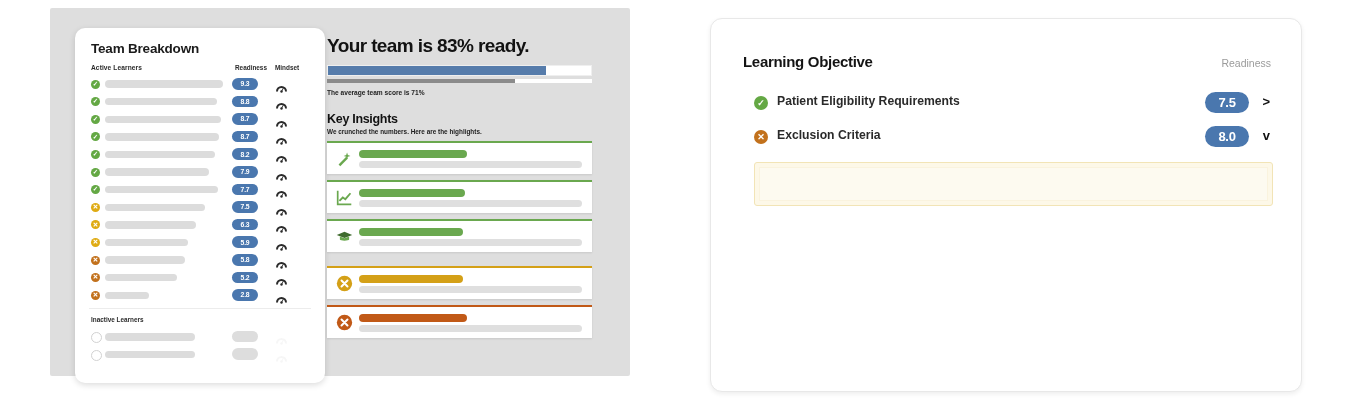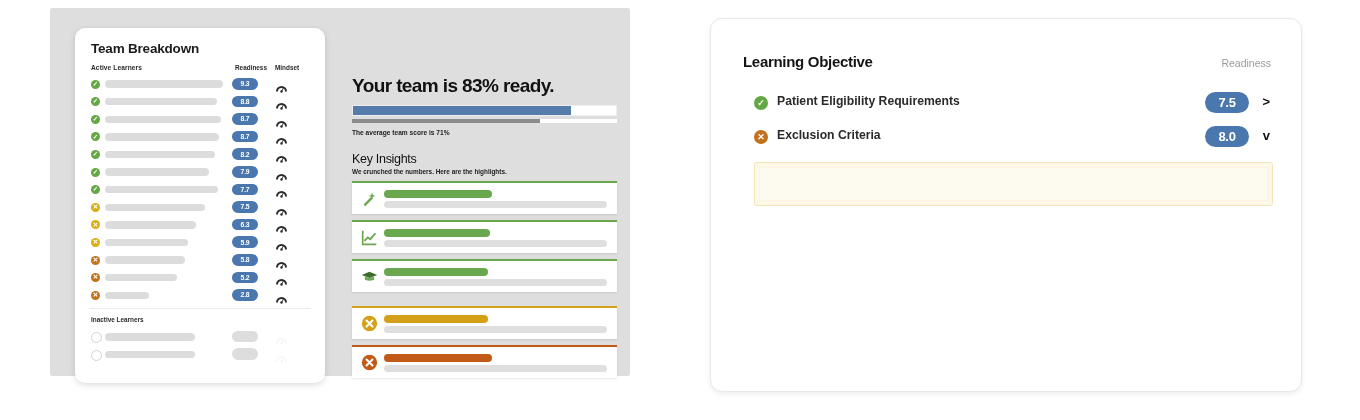--- a/index.html
+++ b/index.html
@@ -51,28 +51,28 @@
   }
   .lrow .score.muted{background:#dddddd;color:#dddddd;}
   .lrow .mind{position:absolute;left:200px;top:3.6px;width:13px;height:11px;opacity:1;}
   .lrow .mind.muted{opacity:.22;}
   .inactive-head{
     position:absolute;left:16px;font-size:6.4px;font-weight:bold;color:#2b2b2b;
   }
   .card-divider{position:absolute;left:14px;right:14px;height:1px;background:#ececec;}
 
   
-  .ready-wrap{position:absolute;left:302px;top:28px;width:265px;margin-top:40px;}
+  .ready-wrap{position:absolute;left:277px;top:28px;width:265px;}
   .ready-h1{font-size:19px;font-weight:bold;color:#121212;letter-spacing:-.6px;line-height:1;}
   .bar-track{position:relative;margin-top:10px;height:11px;background:#ffffff;border:1px solid #efefef;box-sizing:border-box;}
   .bar-fill{position:absolute;left:0;top:0;bottom:0;background:#567cab;}
   .bar-track2{position:relative;margin-top:3px;height:4px;background:#ffffff;}
   .bar-fill2{position:absolute;left:0;top:0;bottom:0;background:#8b8b8b;}
   .avg-note{margin-top:6px;font-size:6.6px;font-weight:bold;color:#222;}
-  .ki-title{margin-top:16px;font-size:12.5px;font-weight:normal;color:#121212;letter-spacing:-.3px;}
+  .ki-title{margin-top:16px;font-size:12.5px;font-weight:bold;color:#121212;letter-spacing:-.3px;}
   .ki-sub{margin-top:2px;font-size:6.4px;font-weight:bold;color:#222;}
   .ki-card{
     position:relative;margin-top:6px;height:31px;background:#fff;border-top:2.2px solid #6aa84f;
     box-shadow:0 1px 2px rgba(0,0,0,.10);
   }
   .ki-card .ico{position:absolute;left:9px;top:7px;width:17px;height:17px;}
   .ki-card .l1{position:absolute;left:32px;top:7px;height:7.6px;border-radius:4px;}
   .ki-card .l2{position:absolute;left:32px;top:18px;right:10px;height:7px;border-radius:4px;background:#dfdfdf;}
 
   

